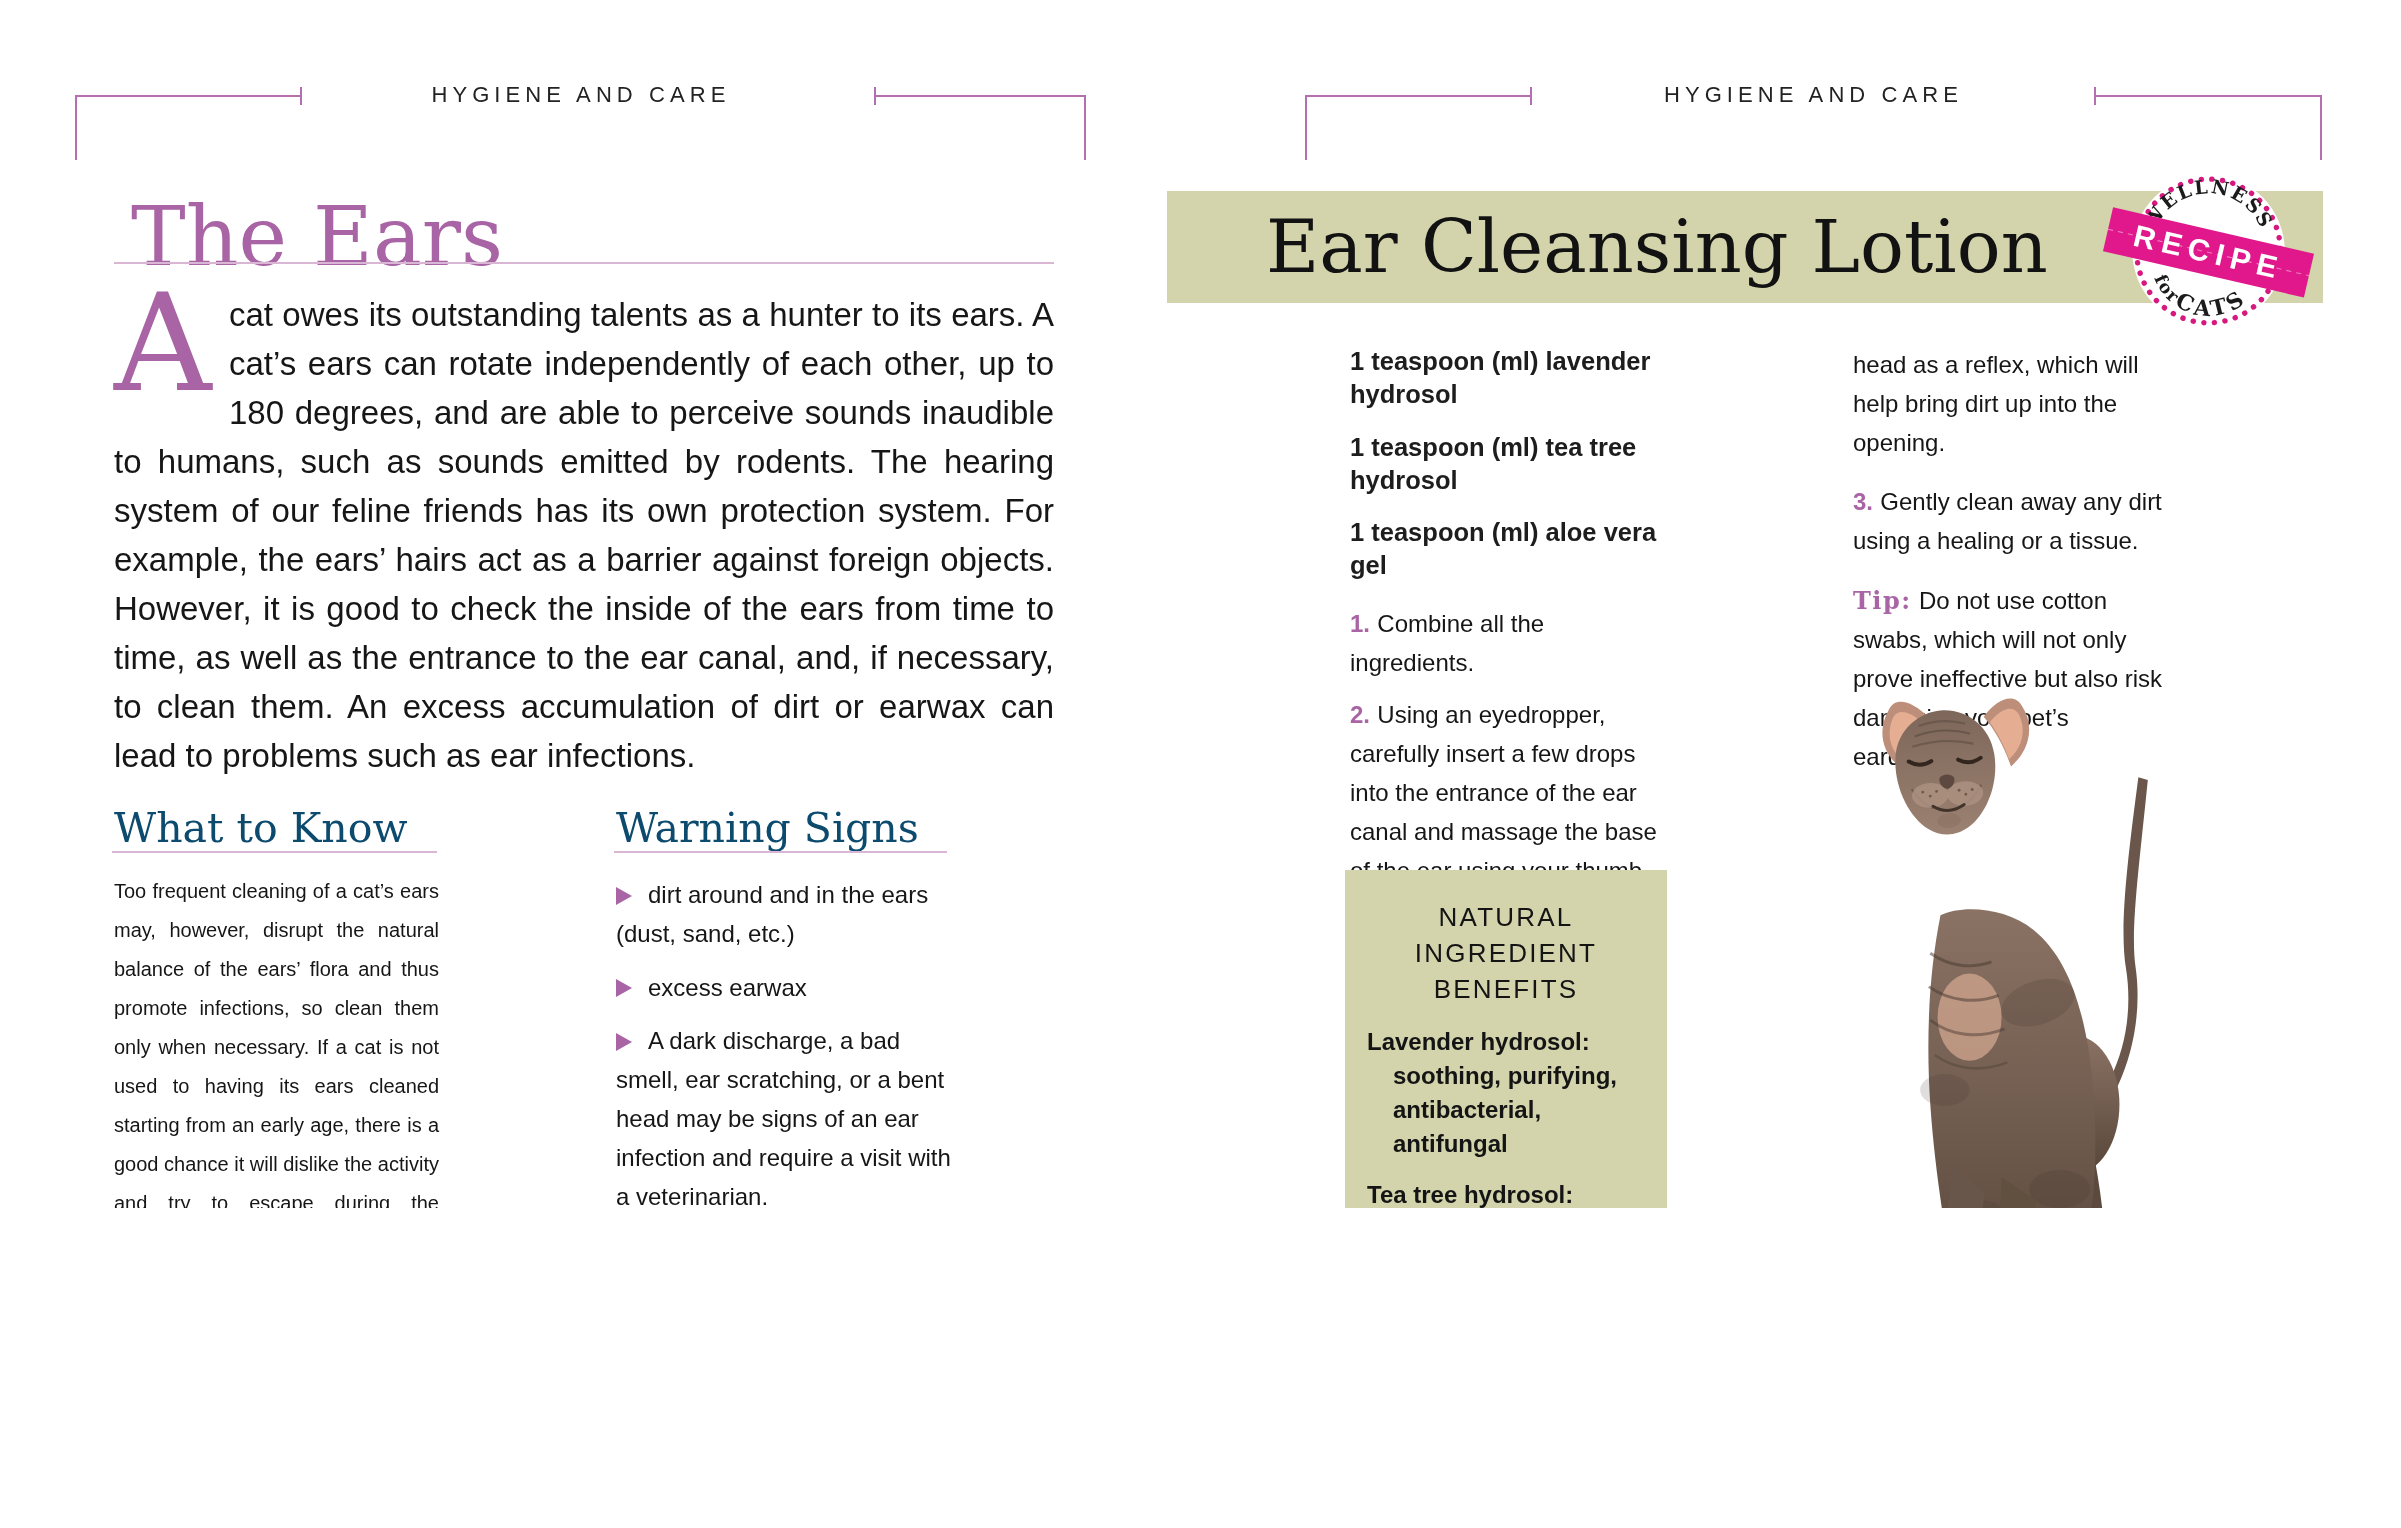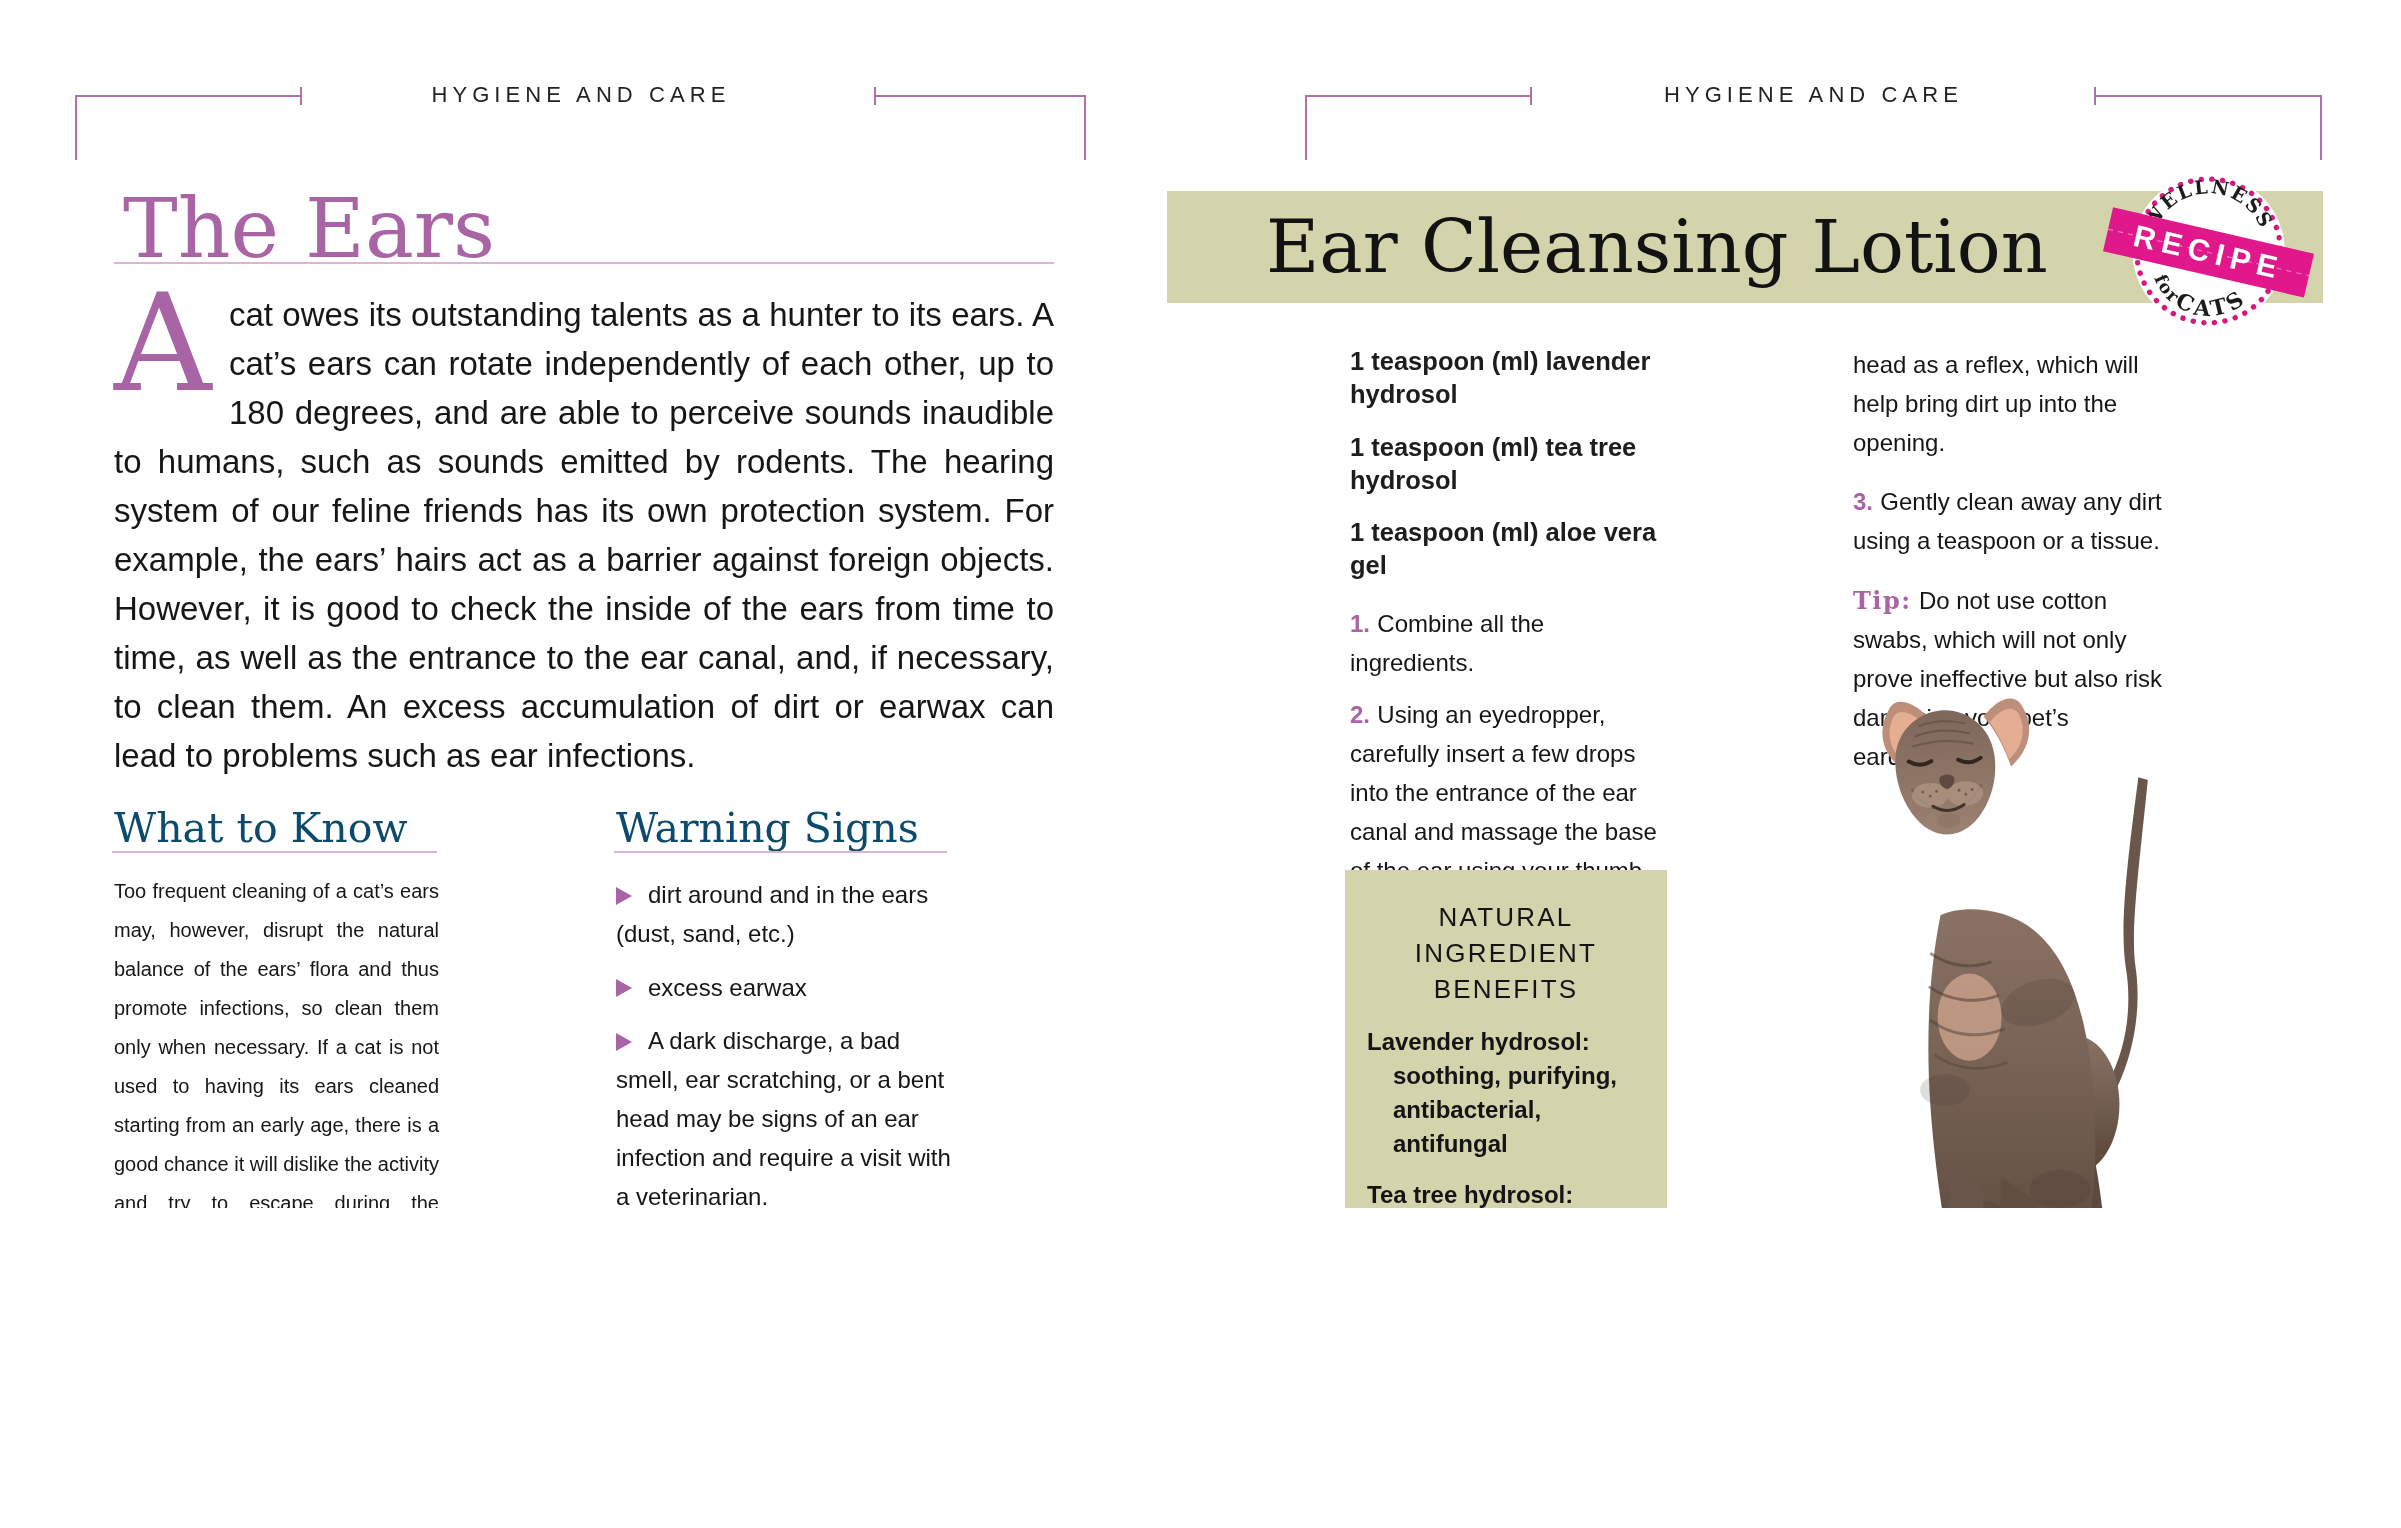--- a/index.html
+++ b/index.html
@@ -41,21 +41,21 @@
 
     <div class="abs rule hline" style="left:75px;top:95px;width:227px;"></div>
     <div class="abs rule vline" style="left:75px;top:95px;"></div>
     <div class="abs tick" style="left:300px;top:87px;"></div>
     <div class="abs rule hline" style="left:875px;top:95px;width:211px;"></div>
     <div class="abs rule vline" style="left:1084px;top:95px;"></div>
     <div class="abs tick" style="left:874px;top:87px;"></div>
 
     <div class="abs kicker" style="left:75px;top:82px;width:1012px;">HYGIENE AND CARE</div>
 
-    <h1 class="abs serif big-title" style="left:114px;top:179px;margin:9px;font-weight:normal;">The Ears</h1>
+    <h1 class="abs serif big-title" style="left:114px;top:179px;margin:17px;font-weight:normal;">The Ears</h1>
     <div class="abs soft-rule" style="left:114px;top:262px;width:940px;height:2.2px;"></div>
 
     <p class="abs intro" style="left:114px;top:290px;width:940px;margin:0;">
       <span class="dropcap">A</span><span>cat owes its outstanding talents as a hunter to its ears. A cat’s ears can rotate independently of each other, up to 180 degrees, and are able to perceive sounds inaudible to humans, such as sounds emitted by rodents. The hearing system of our feline friends has its own protection system. For example, the ears’ hairs act as a barrier against foreign objects. However, it is good to check the inside of the ears from time to time, as well as the entrance to the ear canal, and, if necessary, to clean them. An excess accumulation of dirt or earwax can lead to problems such as ear infections.</span>
     </p>
 
     <h2 class="abs serif h2" style="left:114px;top:808px;margin:0;font-weight:normal;">What to Know</h2>
     <div class="abs soft-rule" style="left:112px;top:851px;width:325px;height:2.2px;"></div>
     <p class="abs colbody" style="left:114px;top:872px;width:325px;margin:0;">Too frequent cleaning of a cat’s ears may, however, disrupt the natural balance of the ears’ flora and thus promote infections, so clean them only when necessary. If a cat is not used to having its ears cleaned starting from an early age, there is a good chance it will dislike the activity and try to escape during the process. If this happens, there is no need to insist and risk hurting the cat.</p>
 
@@ -123,21 +123,21 @@
 
     <div class="abs box" style="left:1345px;top:870px;width:322px;height:447px;">
       <div class="box-title">NATURAL INGREDIENT BENEFITS</div>
       <div class="benefit">Lavender hydrosol: soothing, purifying, antibacterial, antifungal</div>
       <div class="benefit">Tea tree hydrosol: accumulation, antifungal, cleansing</div>
       <div class="benefit">Aloe vera gel: soothing, sanitizing, healing</div>
     </div>
 
     <div class="abs" style="left:1853px;top:345px;width:329px;">
       <p class="step" style="margin:0;">head as a reflex, which will help bring dirt up into the opening.</p>
-      <p class="step" style="margin:20.4px 0 0 0;"><span class="num">3.</span><span>Gently clean away any dirt using a teaspoon or a tissue.</span></p>
+      <p class="step" style="margin:20.4px 0 0 0;"><span class="num">3.</span><span>Gently clean away any dirt using a healing or a tissue.</span></p>
       <p class="step" style="margin:20.4px 0 0 0;"><span class="tip-label">Tip:</span><span>Do not use cotton swabs, which will not only prove ineffective but also risk damaging your pet’s eardrums.</span></p>
     </div>
 
     <svg class="abs" style="left:1859px;top:697px;" width="291" height="735" viewBox="0 0 400 1010">
       <defs>
         <linearGradient id="skin" x1="0" y1="0" x2="0" y2="1">
           <stop offset="0" stop-color="#8a7264"></stop>
           <stop offset="0.55" stop-color="#6f5b4e"></stop>
           <stop offset="1" stop-color="#564538"></stop>
         </linearGradient>

